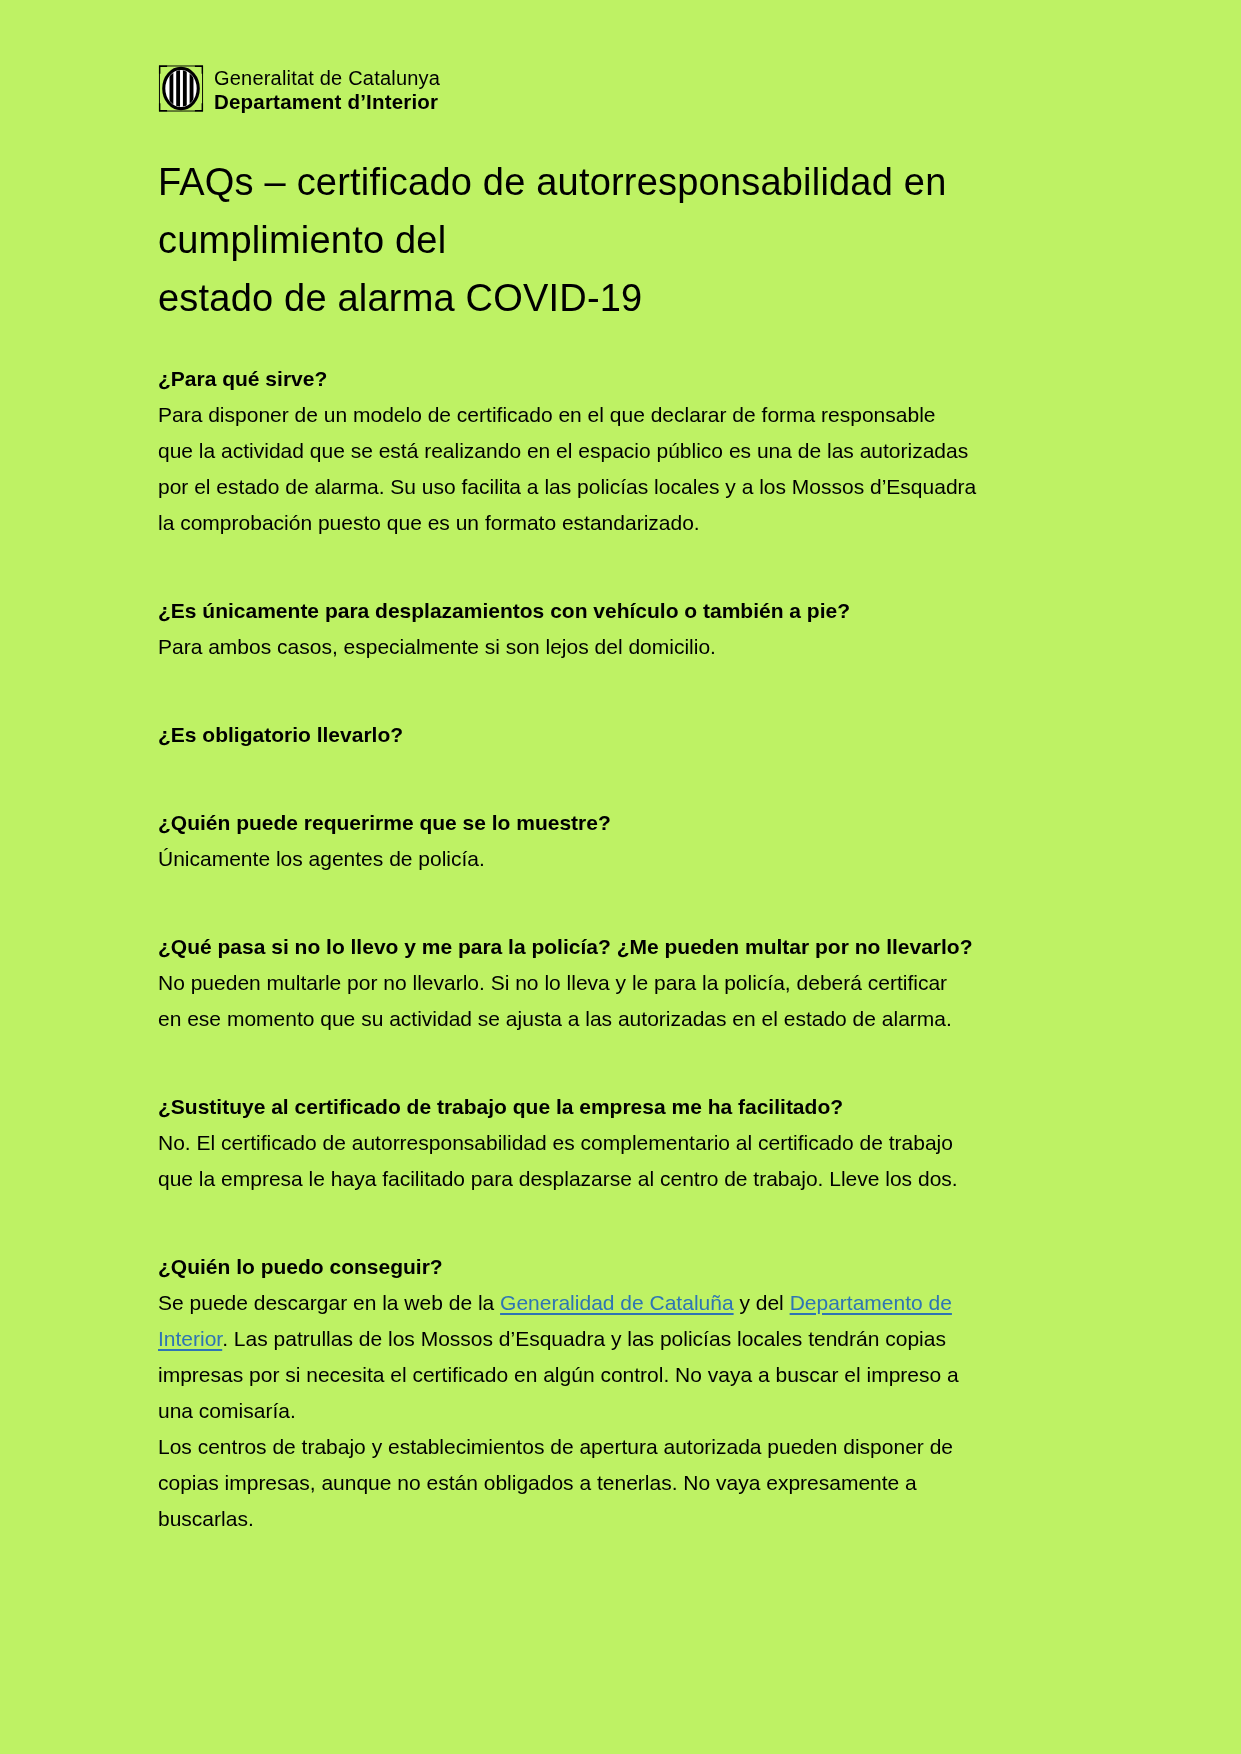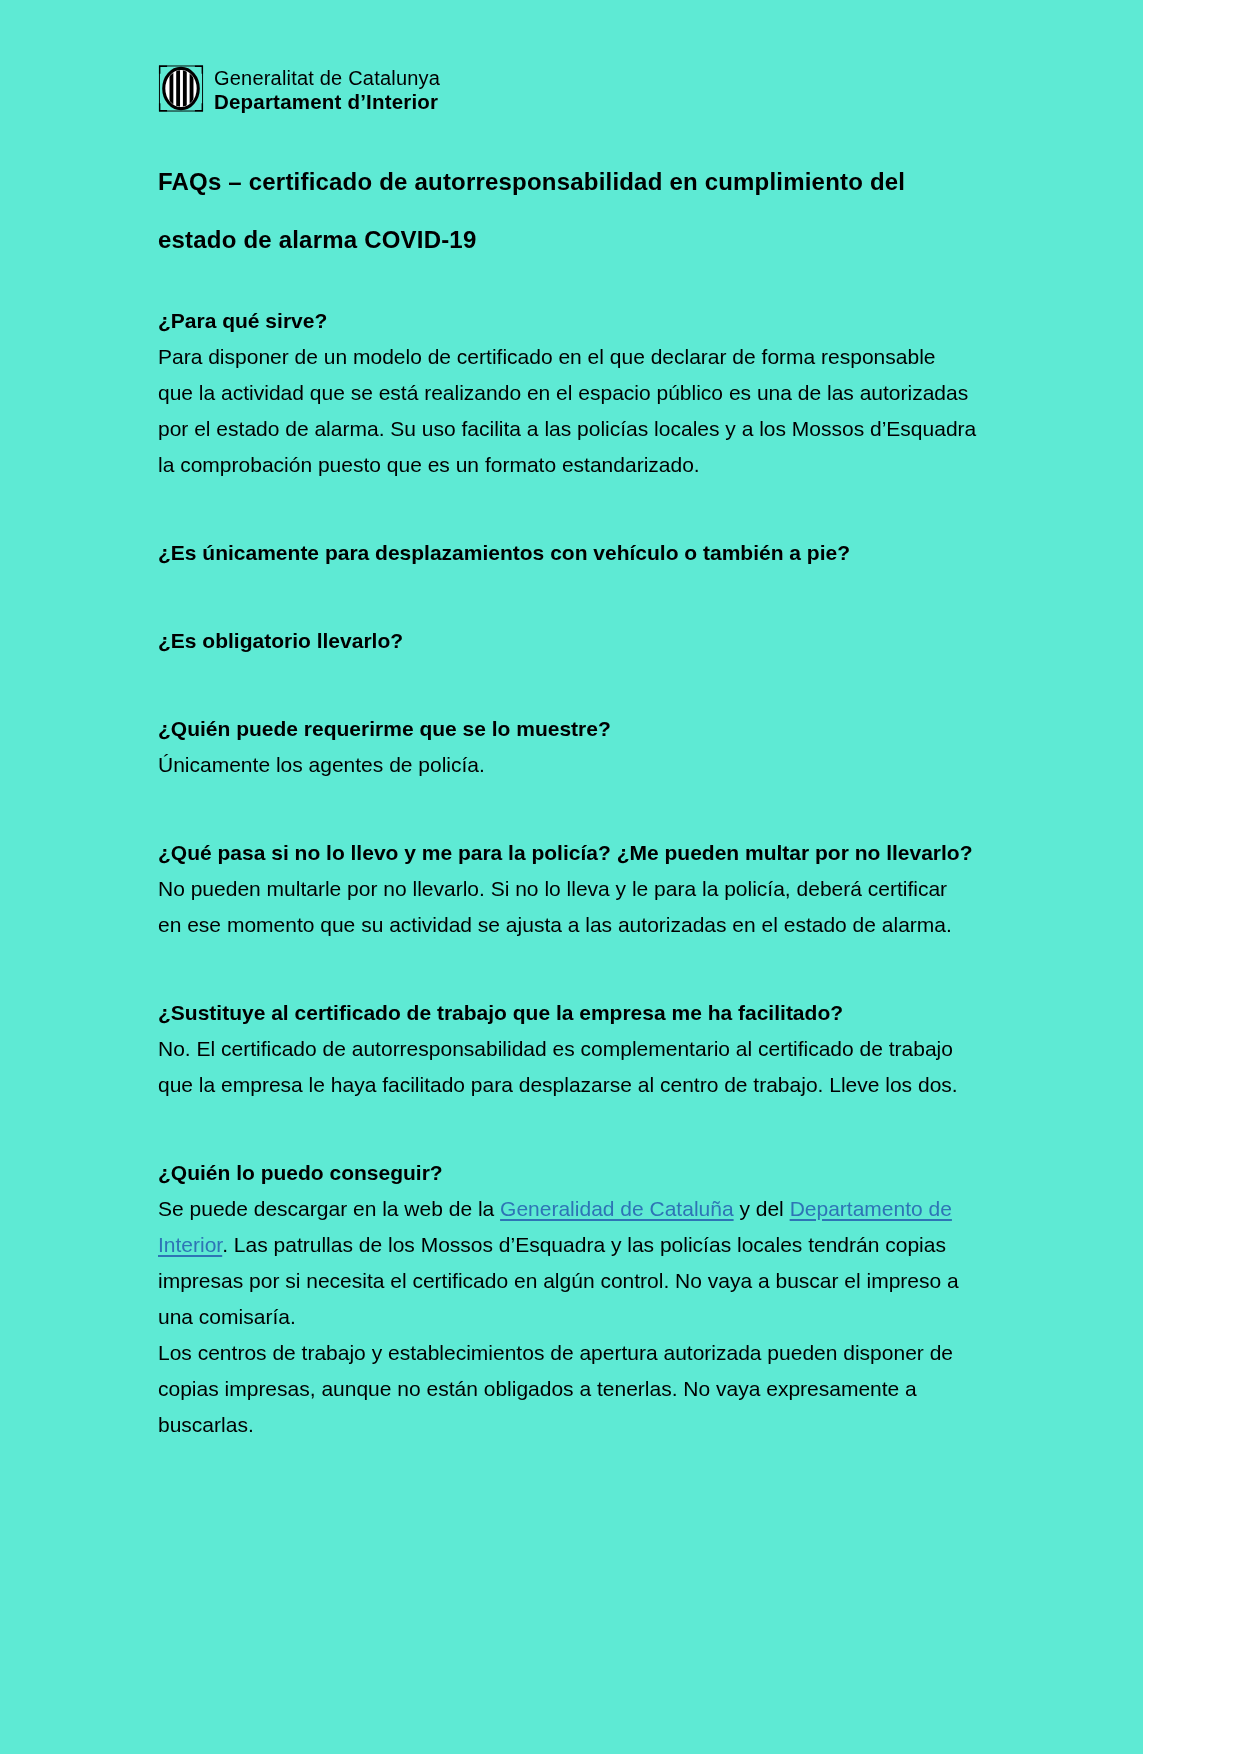--- a/index.html
+++ b/index.html
@@ -5,24 +5,24 @@
   * { margin: 0; padding: 0; box-sizing: border-box; }
   html, body { background: #ffffff; }
   body {
     width: 1241px;
     height: 1754px;
     font-family: "Liberation Sans", sans-serif;
     color: #000000;
     overflow: hidden;
   }
   .page {
-    width: 1143px;
+    width: 1241px;
     height: 1754px;
     padding: 62px 80px 0 158px;
-    background: #5eead4;
+    background: #bef264;
   }
   .doc-header {
     display: flex;
     align-items: flex-start;
   }
   .logo-box { width: 46px; height: 53px; flex: 0 0 auto; }
   .org-block { margin-left: 10px; padding-top: 5px; }
   .org-name {
     font-size: 20px;
     line-height: 23px;
@@ -31,22 +31,22 @@
   }
   .org-dept {
     font-size: 20.5px;
     line-height: 24px;
     letter-spacing: 0.2px;
     font-weight: 700;
   }
   .doc-title {
     margin-top: 38px;
     max-width: 1000px;
-    font-size: 24px;
-    font-weight: 700;
+    font-size: 38px;
+    font-weight: 400;
     line-height: 58px;
     white-space: pre-line;
     letter-spacing: 0.2px;
   }
   .faq-section { margin-top: 52px; max-width: 1003px; }
   .faq-section.first { margin-top: 34px; }
   .faq-question {
     font-size: 21px;
     font-weight: 700;
     line-height: 36px;
@@ -102,20 +102,21 @@
   <section class="faq-section first">
     <h2 class="faq-question">¿Para qué sirve?</h2>
     <p class="faq-answer">Para disponer de un modelo de certificado en el que declarar de forma responsable
 que la actividad que se está realizando en el espacio público es una de las autorizadas
 por el estado de alarma. Su uso facilita a las policías locales y a los Mossos d’Esquadra
 la comprobación puesto que es un formato estandarizado.</p>
   </section>
 
   <section class="faq-section">
     <h2 class="faq-question">¿Es únicamente para desplazamientos con vehículo o también a pie?</h2>
+    <p class="faq-answer">Para ambos casos, especialmente si son lejos del domicilio.</p>
   </section>
 
   <section class="faq-section">
     <h2 class="faq-question">¿Es obligatorio llevarlo?</h2>
   </section>
 
   <section class="faq-section">
     <h2 class="faq-question">¿Quién puede requerirme que se lo muestre?</h2>
     <p class="faq-answer">Únicamente los agentes de policía.</p>
   </section>

